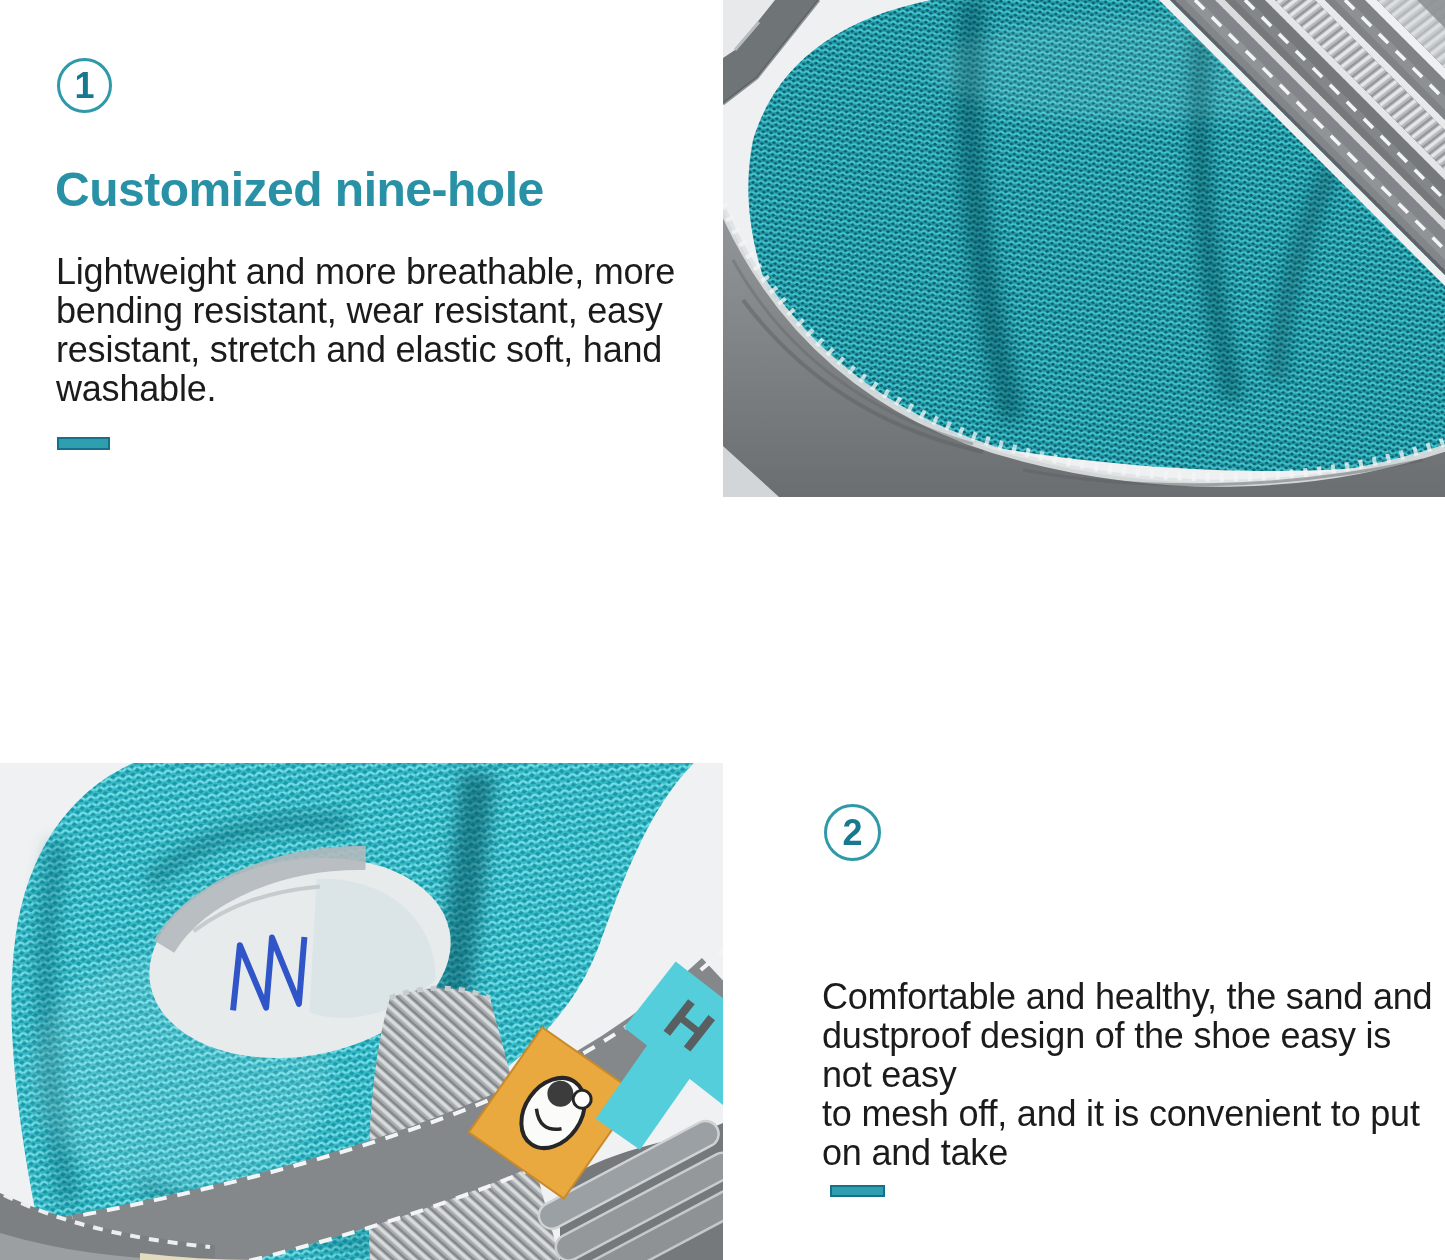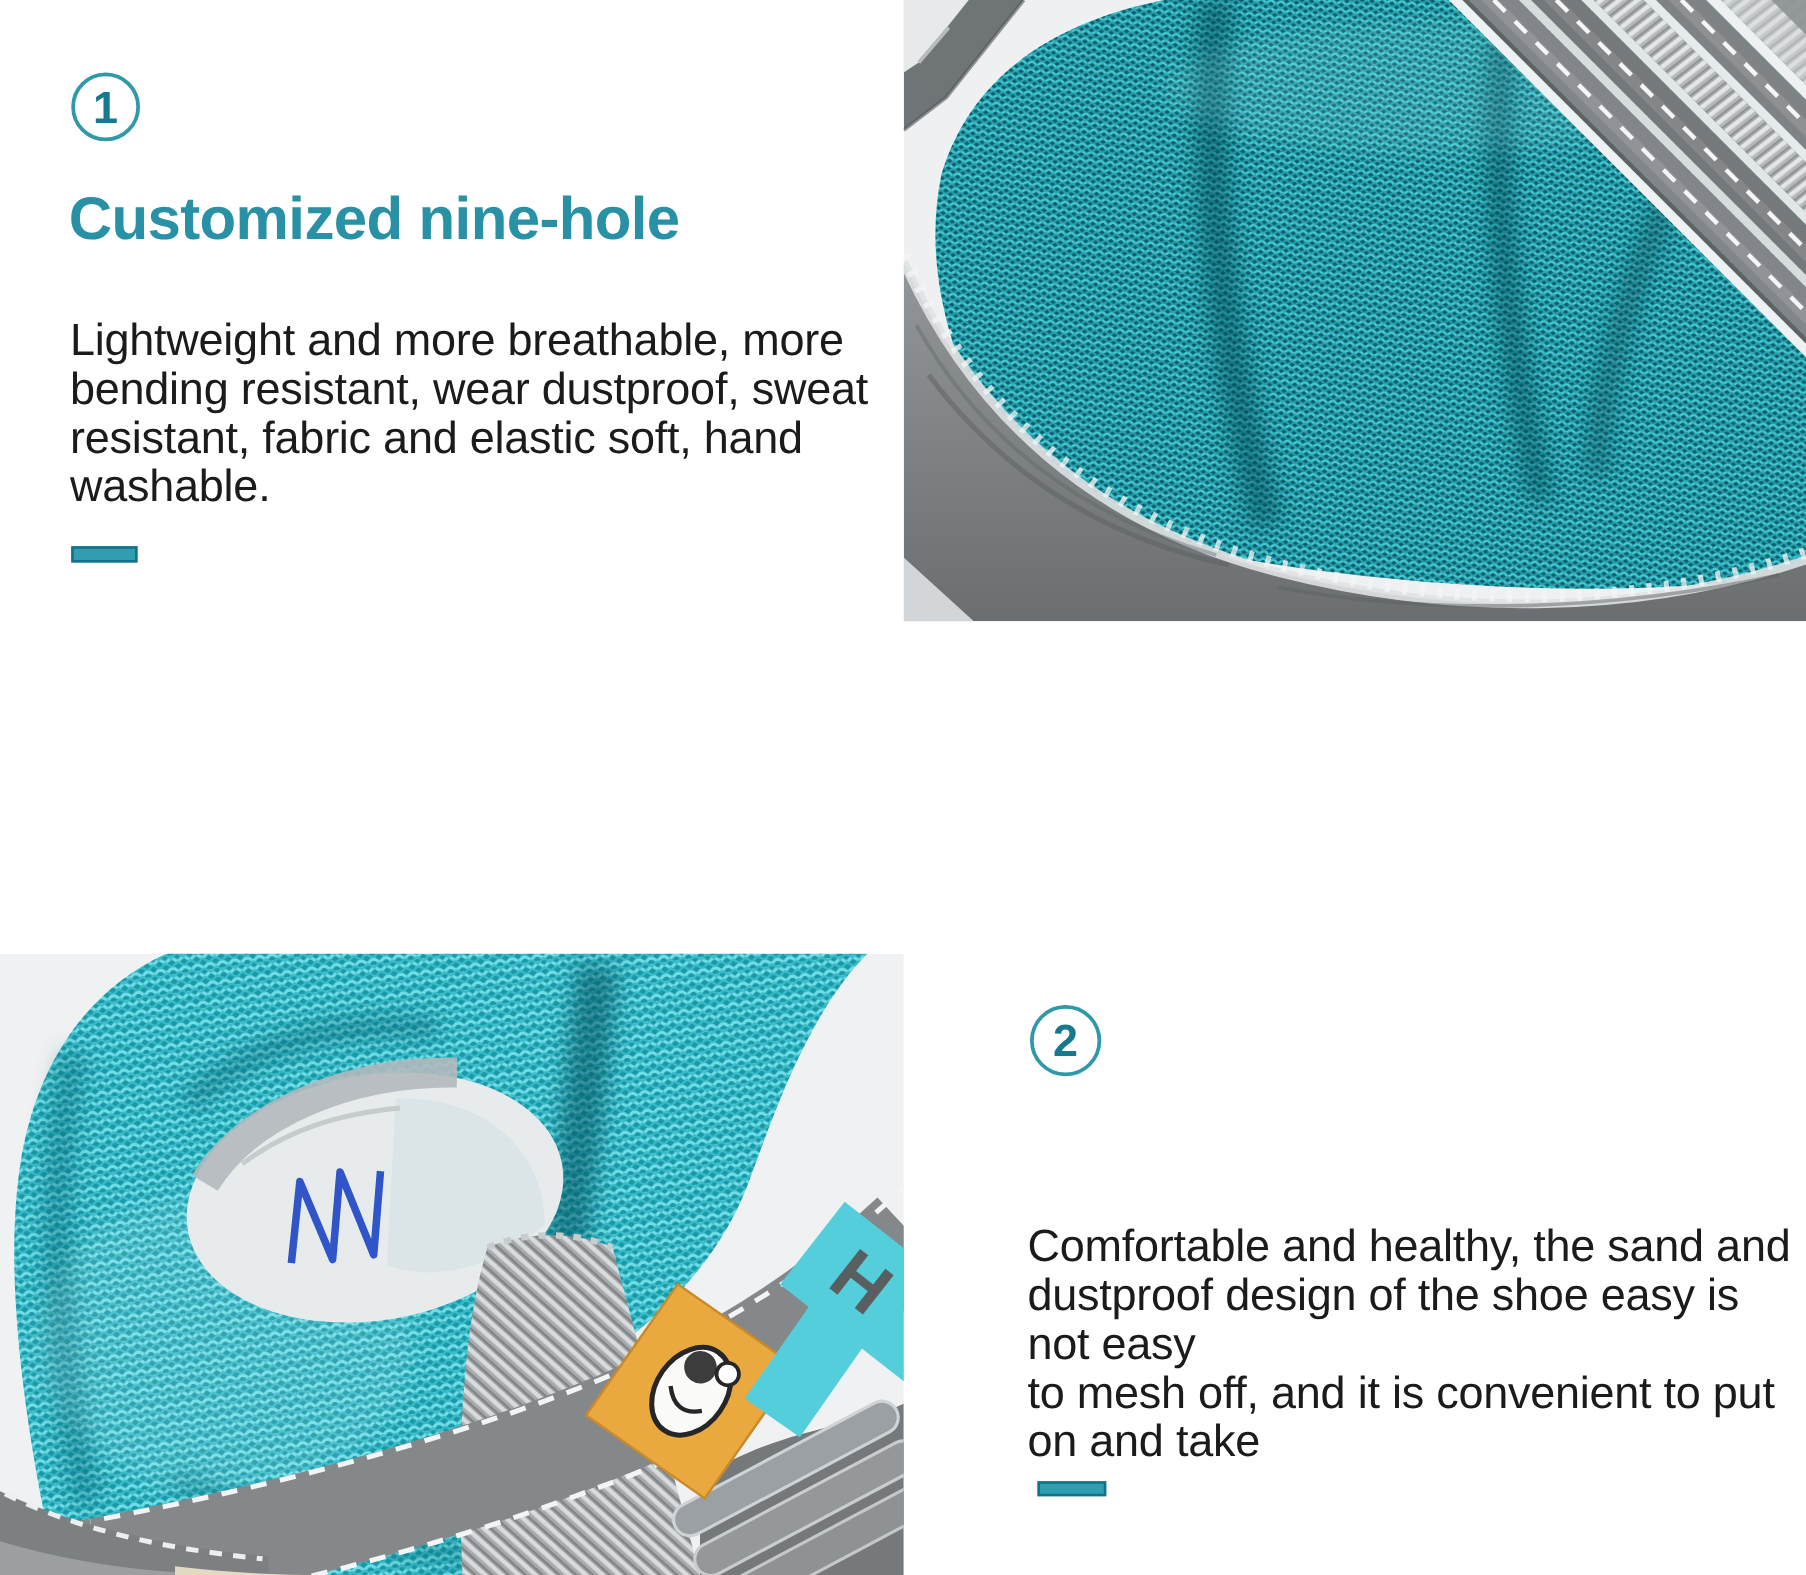--- a/index.html
+++ b/index.html
@@ -11,21 +11,21 @@
     position:absolute;width:55px;height:55px;border:3px solid #2f99a9;border-radius:50%;
     color:#17798f;font-size:36px;font-weight:600;display:flex;align-items:center;justify-content:center;
     box-sizing:border-box;background:#fff;
   }
   #badge1{left:57px;top:58px;}
   #badge2{left:824px;top:804px;width:57px;height:57px;}
   .heading{
     position:absolute;margin:0;color:#2991a6;font-weight:bold;font-size:48px;line-height:52px;
     letter-spacing:-0.5px;
   }
-  #heading1{left:55px;top:150px;}
+  #heading1{left:55px;top:164px;}
   #heading2{left:822px;top:893px;}
   .heading .hline{display:block;}
   .body{
     position:absolute;margin:0;color:#1b1b1b;font-size:36px;line-height:39px;letter-spacing:-0.2px;
   }
   #body1{left:56px;top:252px;}
   #body2{left:822px;top:964px;margin-top:13px;}
   .body .bline{display:block;}
   .divider{
     position:absolute;background:#2f9fb0;border:2px solid #15708a;box-sizing:border-box;
@@ -43,22 +43,22 @@
 <div class="canvas">
 
   <div class="badge" id="badge1">1</div>
 
   <h2 class="heading" id="heading1">
     <span class="hline">Customized nine-hole</span>
   </h2>
 
   <p class="body" id="body1">
     <span class="bline">Lightweight and more breathable, more</span>
-    <span class="bline">bending resistant, wear dustproof, sweat</span>
-    <span class="bline">resistant, fabric and elastic soft, hand</span>
+    <span class="bline">bending resistant, wear resistant, easy</span>
+    <span class="bline">resistant, stretch and elastic soft, hand</span>
     <span class="bline">washable.</span>
   </p>
 
   <div class="divider" id="divider1"></div>
 
   <div class="photo" id="photoTR">
     <svg width="722" height="497" viewBox="0 0 722 497">
       <defs>
         <pattern id="p1m" width="16" height="12" patternUnits="userSpaceOnUse" patternTransform="rotate(7)">
           <rect width="16" height="12" fill="#0c5f6a"></rect>

